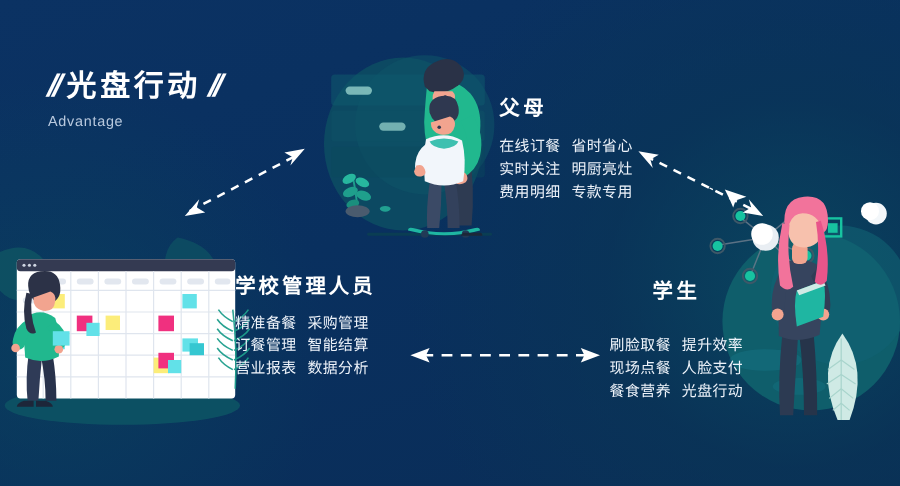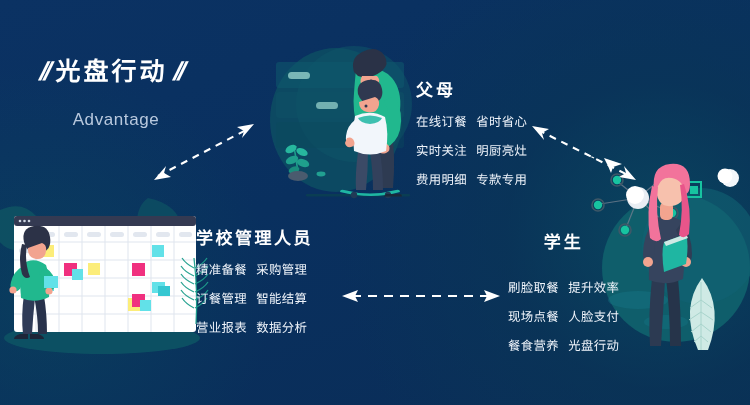--- a/index.html
+++ b/index.html
@@ -16,27 +16,27 @@
       linear-gradient(160deg,#0b3263 0%,#09305f 45%,#0a2d57 100%);
   }
 
   
   .title-block{position:absolute;left:40px;top:58px;}
   .title-row{display:flex;align-items:center;gap:7px;}
   .slash{display:inline-block;color:#ffffff;font-size:26px;font-weight:700;
           font-style:italic;letter-spacing:-3px;line-height:1;transform:skewX(-6deg);}
   .title-main{color:#ffffff;font-size:25px;font-weight:700;letter-spacing:3px;
               line-height:1;font-family:"DejaVu Sans","Liberation Sans",sans-serif;}
-  .title-sub{color:#b9c9de;font-size:17px;letter-spacing:.6px;margin-top:26px;
-             text-align:center;width:152px;}
+  .title-sub{color:#b9c9de;font-size:12px;letter-spacing:.6px;margin-top:10px;
+             text-align:left;width:152px;}
 
   
   .grp-head{color:#ffffff;font-size:17px;font-weight:700;letter-spacing:3px;
             font-family:"DejaVu Sans","Liberation Sans",sans-serif;}
-  .grp-line{color:#eef3fa;font-size:12.4px;letter-spacing:.4px;margin-top:11px;
+  .grp-line{color:#eef3fa;font-size:12.4px;letter-spacing:.4px;margin-top:1px;
             white-space:nowrap;font-family:"DejaVu Sans","Liberation Sans",sans-serif;}
   .grp-line span.b{margin-right:9px;}
 
   #parents-text{position:absolute;left:416px;top:76px;}
   #parents-text .grp-head{margin-bottom:11px;}
   #school-text{position:absolute;left:196px;top:224px;}
   #school-text .grp-head{margin-bottom:10px;letter-spacing:2.5px;}
   #students-text{position:absolute;left:508px;top:228px;text-align:center;}
   #students-text .grp-head{margin-bottom:25px;display:block;text-align:center;}
 

